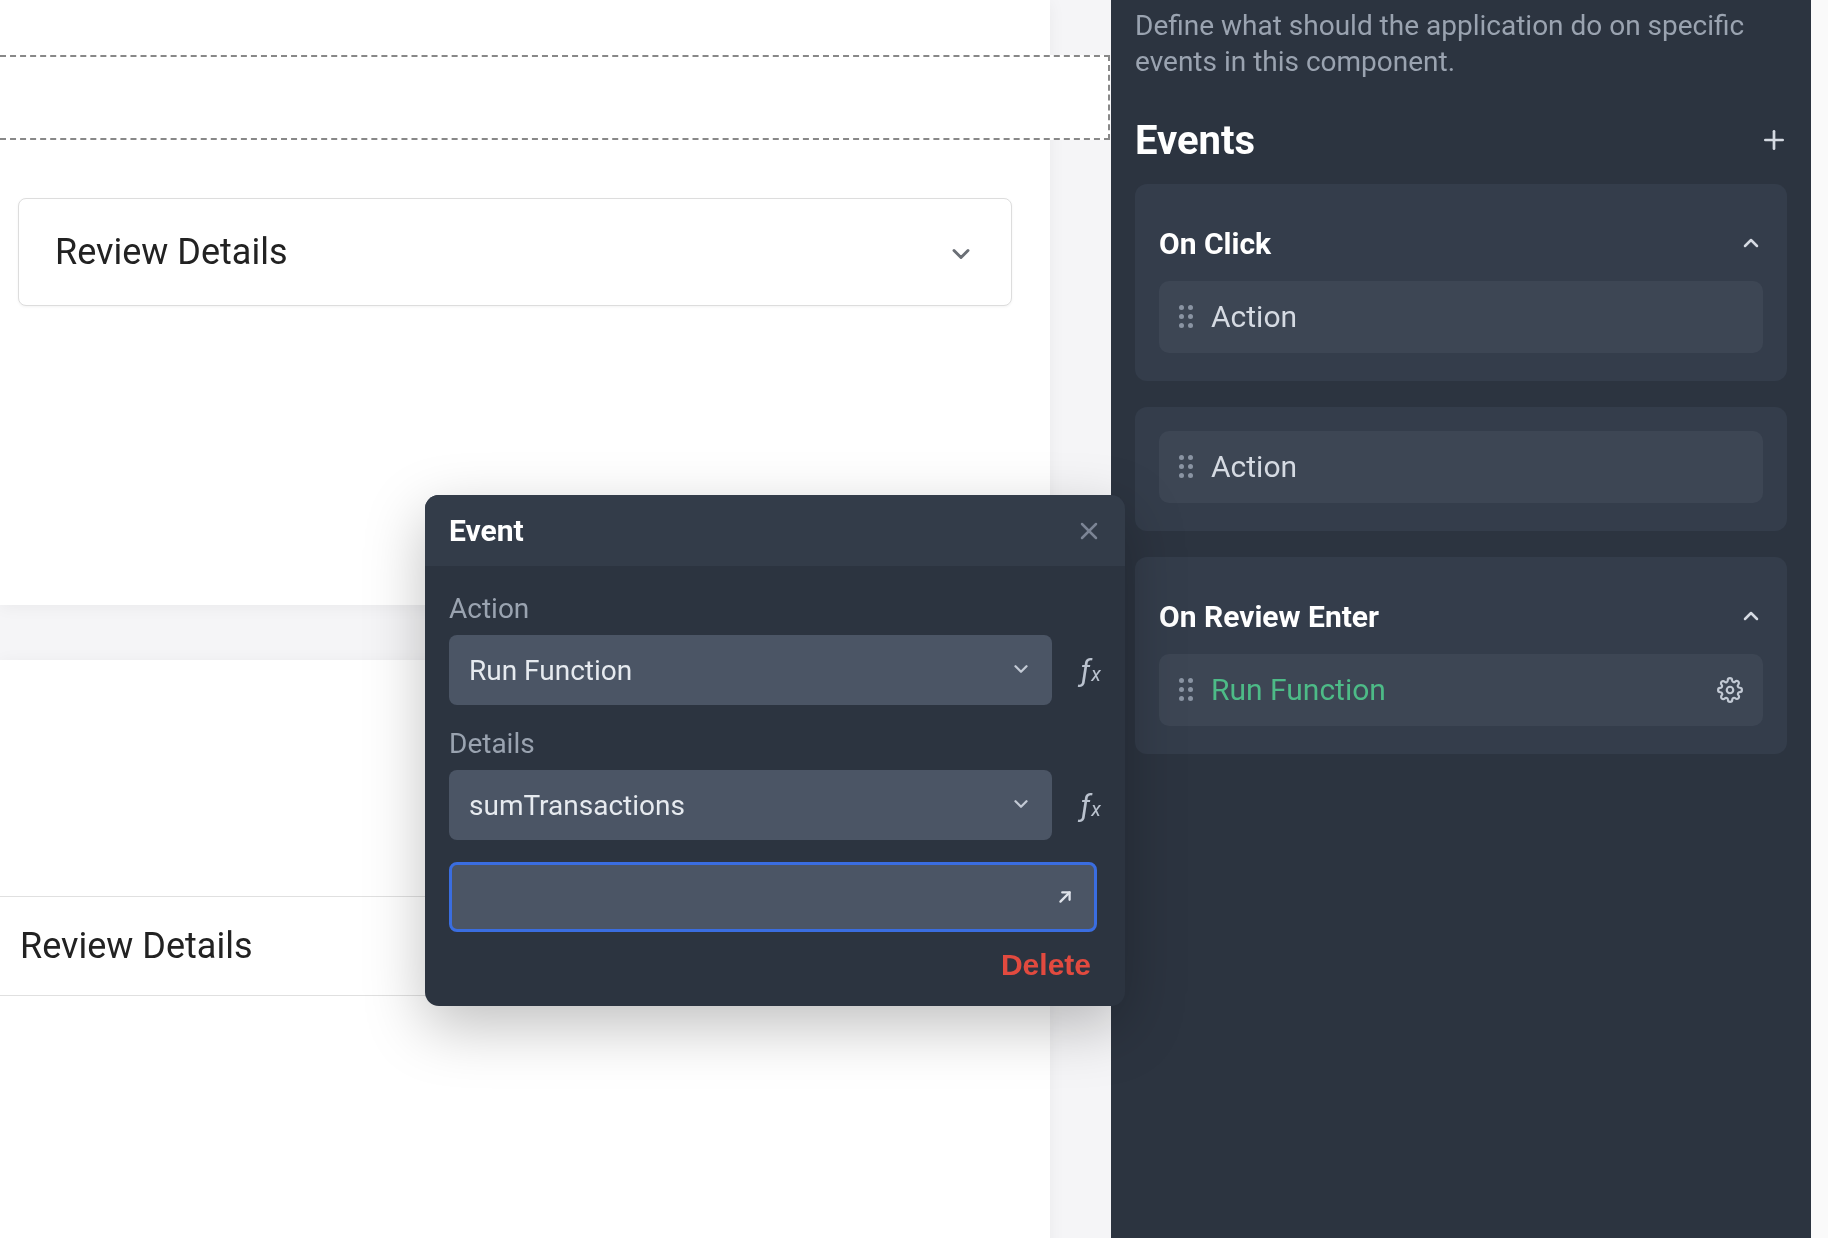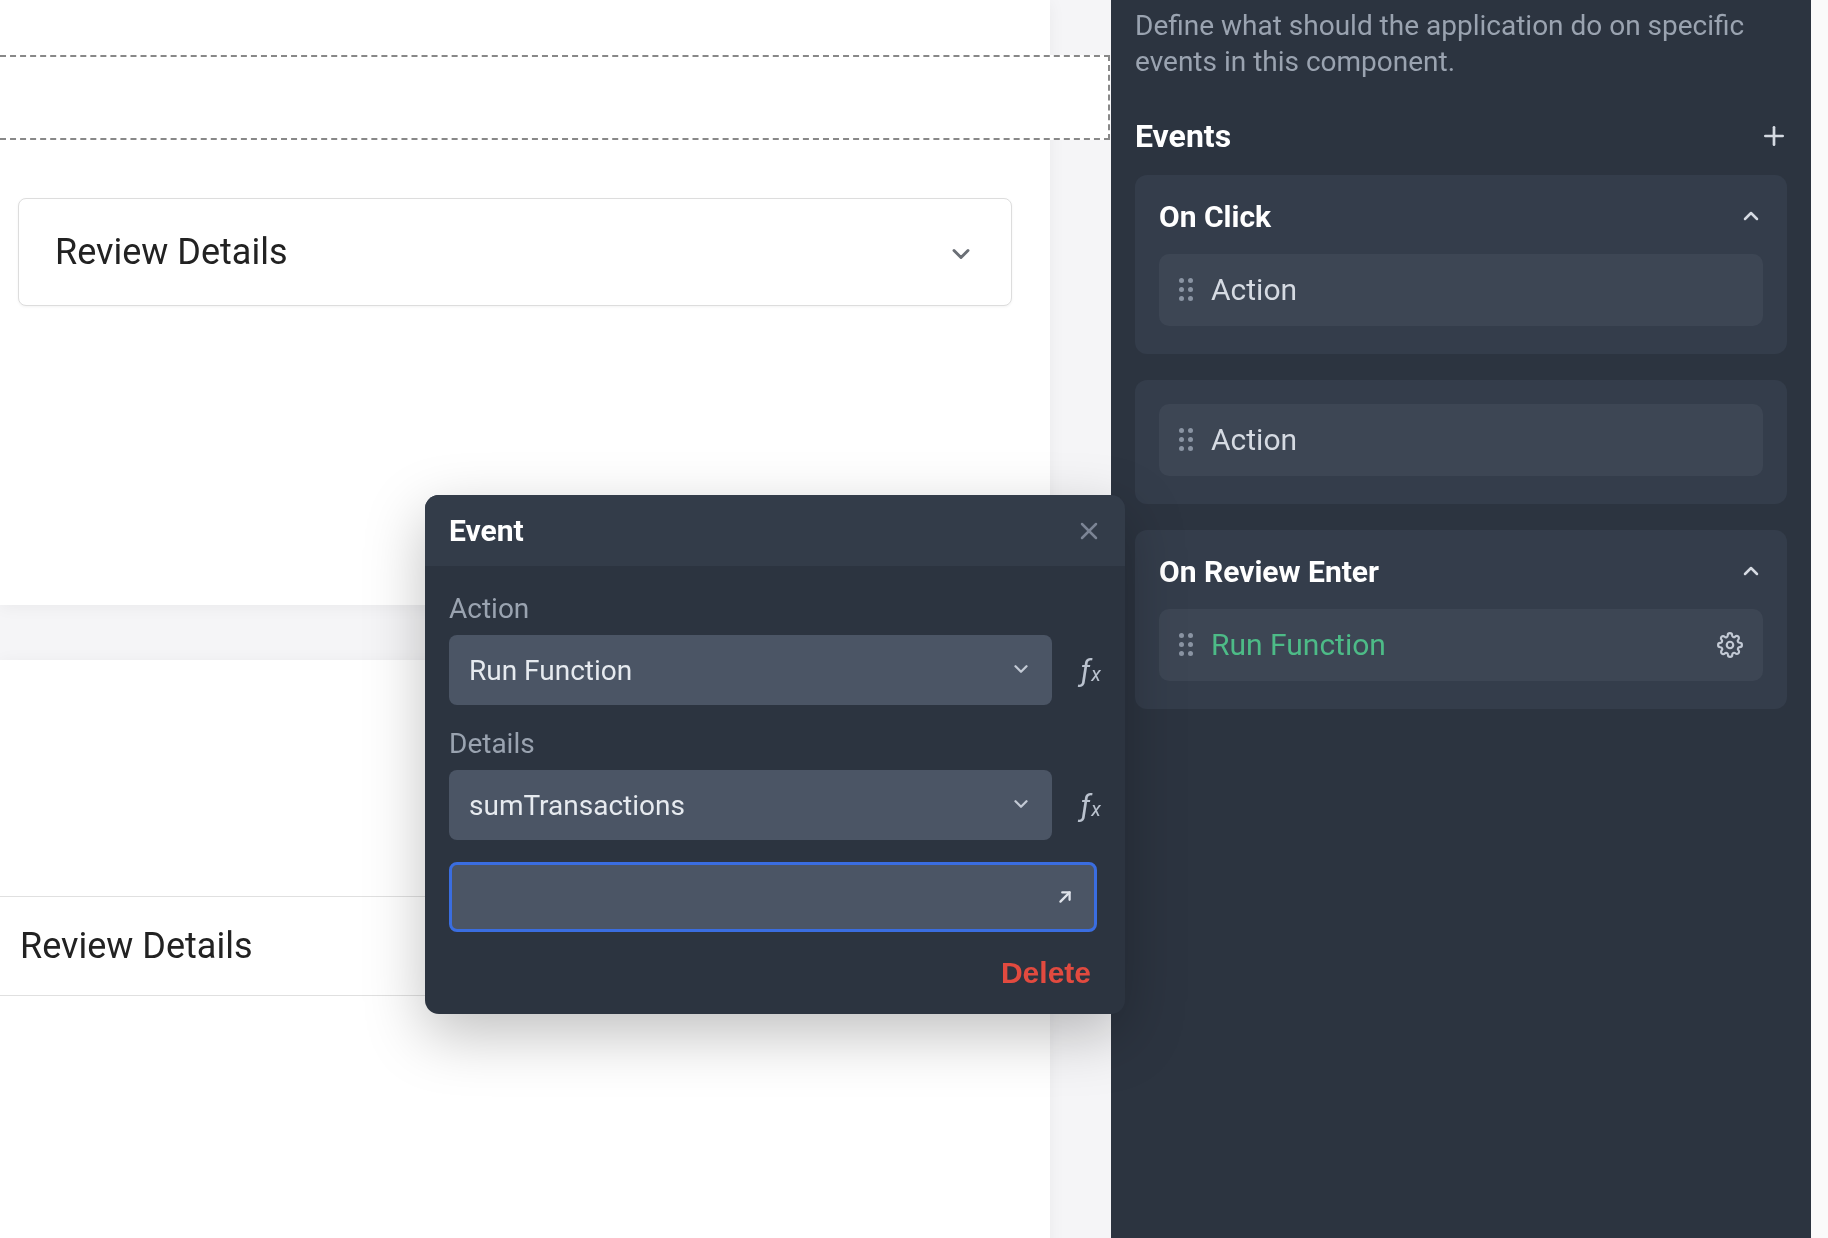--- a/index.html
+++ b/index.html
@@ -113,36 +113,37 @@
     padding-top: 8px;
     padding-bottom: 24px;
   }
   .sidebar .section-header {
     display: flex;
     align-items: center;
     justify-content: space-between;
     padding: 12px 0 20px 0;
   }
   .sidebar .section-header .section-title {
-    font-size: 32px;
+    font-size: 40px;
     font-weight: 700;
     color: #fff;
   }
 
   .event-card {
     background: #343d4b;
     border-radius: 12px;
     padding: 24px 24px 28px 24px;
     margin-bottom: 26px;
   }
   .event-card .card-head {
     display: flex;
     justify-content: space-between;
     align-items: center;
     margin-bottom: 20px;
+    margin-top: 18px;
   }
   .event-card .card-head .card-title {
     color: #fff;
     font-size: 30px;
     font-weight: 700;
   }
   .action-row {
     background: #3d4654;
     border-radius: 10px;
     height: 72px;
@@ -240,21 +241,21 @@
     border-radius: 8px;
     display: flex;
     align-items: center;
     justify-content: flex-end;
     padding: 0 18px;
     color: #e6eaef;
   }
   .delete-row {
     display: flex;
     justify-content: flex-end;
-    padding-top: 24px;
+    padding-top: 16px;
     padding-right: 10px;
   }
   .delete-btn {
     color: #e24a3f;
     font-size: 30px;
     font-weight: 600;
     background: none;
     border: none;
   }
 

